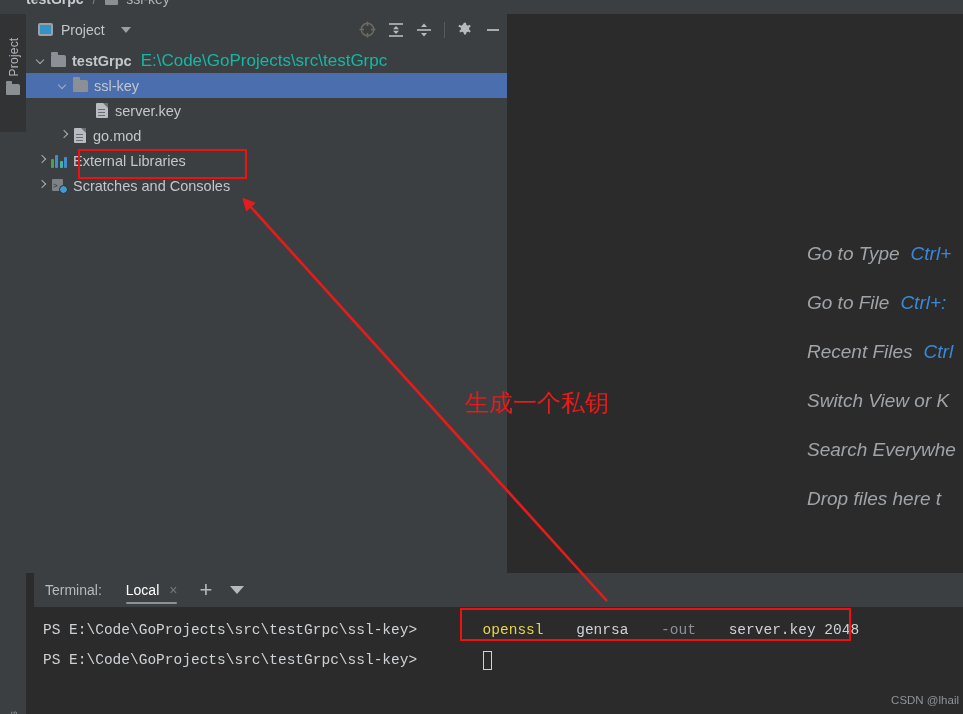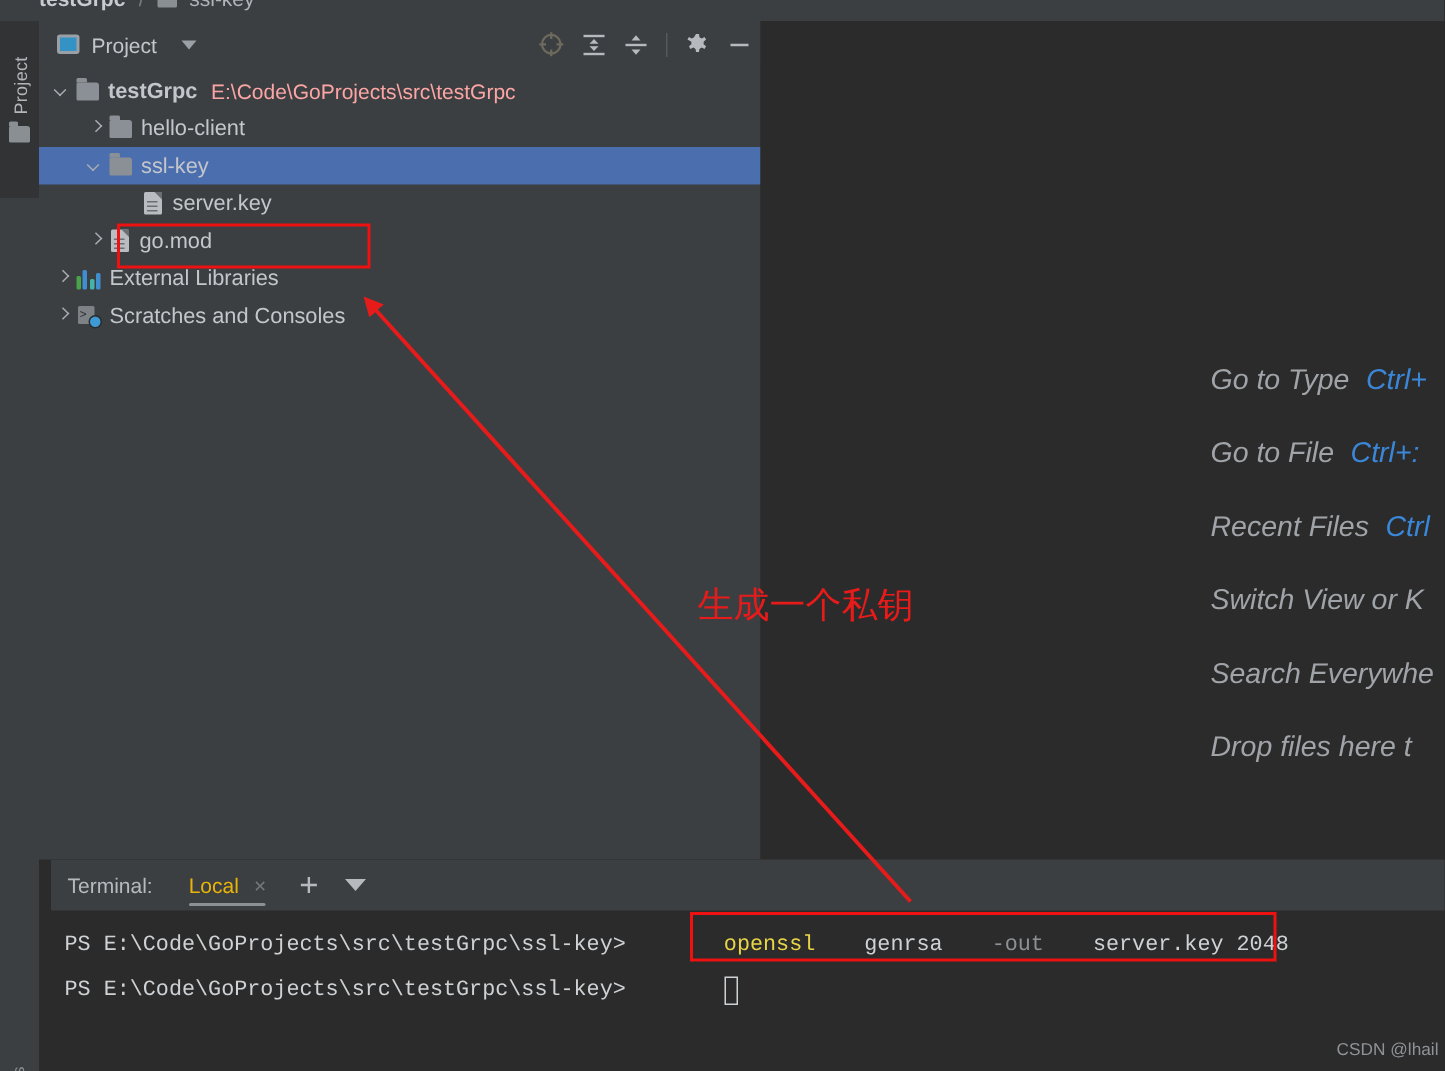--- a/index.html
+++ b/index.html
@@ -146,21 +146,21 @@
   .icon-scratch .mark {
     position: absolute; left: 2px; top: 2px;
     font-size: 8px; color: #2b2b2b; font-family: "Liberation Mono", monospace;
   }
   .icon-scratch .clock {
     position: absolute; right: -1px; bottom: -1px;
     width: 9px; height: 9px; border-radius: 50%;
     background: #3d9ad4; border: 1.5px solid #2b2b2b;
   }
   .name-bold { font-weight: bold; }
-  .path-hint { color: #fca5a5; margin-left: 9px; font-size: 14px; }
+  .path-hint { color: #14b8a6; margin-left: 9px; font-size: 17px; }
 
   .indent-0 { padding-left: 10px; }
   .indent-1 { padding-left: 32px; }
   .indent-2 { padding-left: 54px; }
 
   
   .editor-area {
     position: absolute; left: 507px; top: 14px;
     width: 456px; height: 559px; background: #2b2b2b; font-style: italic;
   }
@@ -179,21 +179,21 @@
   }
   .terminal-header {
     position: relative; height: 34px; width: 100%;
     background: #3c3f41; display: flex; align-items: center;
   }
   .term-label { margin-left: 11px; font-size: 14px; color: #b6babe; }
   .term-tab {
     margin-left: 24px; position: relative; height: 34px;
     display: flex; align-items: center;
   }
-  .term-tab-text { font-size: 14px; color: #eab308; }
+  .term-tab-text { font-size: 14px; color: #ffffff; }
   .term-tab-close { margin-left: 10px; font-size: 14px; color: #75797d; }
   .term-tab-underline {
     position: absolute; left: 0; bottom: 3px; width: 100%; height: 2.5px;
     background: #8c9196; border-radius: 1px;
   }
   .term-plus {
     margin-left: 22px; font-size: 22px; color: #b6babe; line-height: 1;
   }
   .term-chevron {
     margin-left: 18px; width: 0; height: 0;
@@ -301,25 +301,20 @@
 
     <div class="tree">
 
       <div class="row indent-0">
         <span class="arrow down"></span>
         <span class="icon-folder"></span>
         <span class="name-bold">testGrpc</span>
         <span class="path-hint">E:\Code\GoProjects\src\testGrpc</span>
       </div>
 
-      <div class="row indent-1">
-        <span class="arrow right"></span>
-        <span class="icon-folder"></span>
-        <span>hello-client</span>
-      </div>
 
 
       <div class="row indent-1 selected">
         <span class="arrow down"></span>
         <span class="icon-folder"></span>
         <span>ssl-key</span>
       </div>
 
       <div class="row indent-2">
         <span class="arrow"></span>

